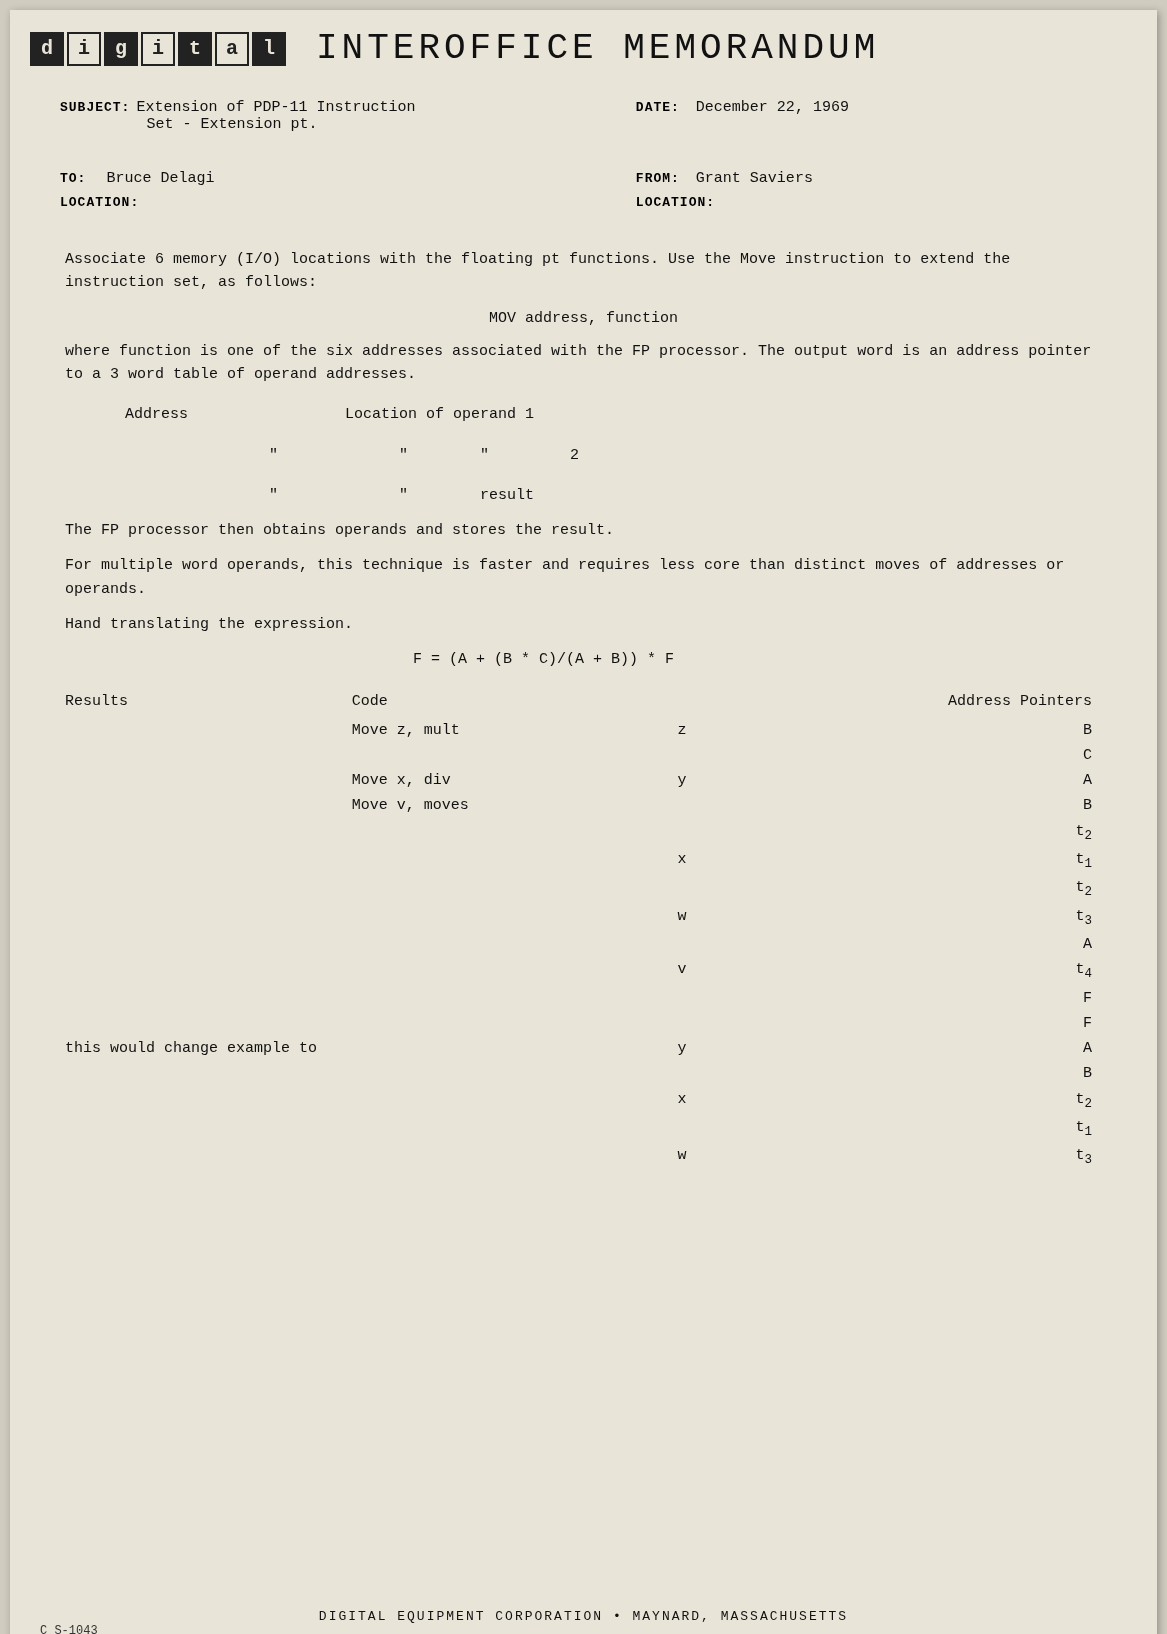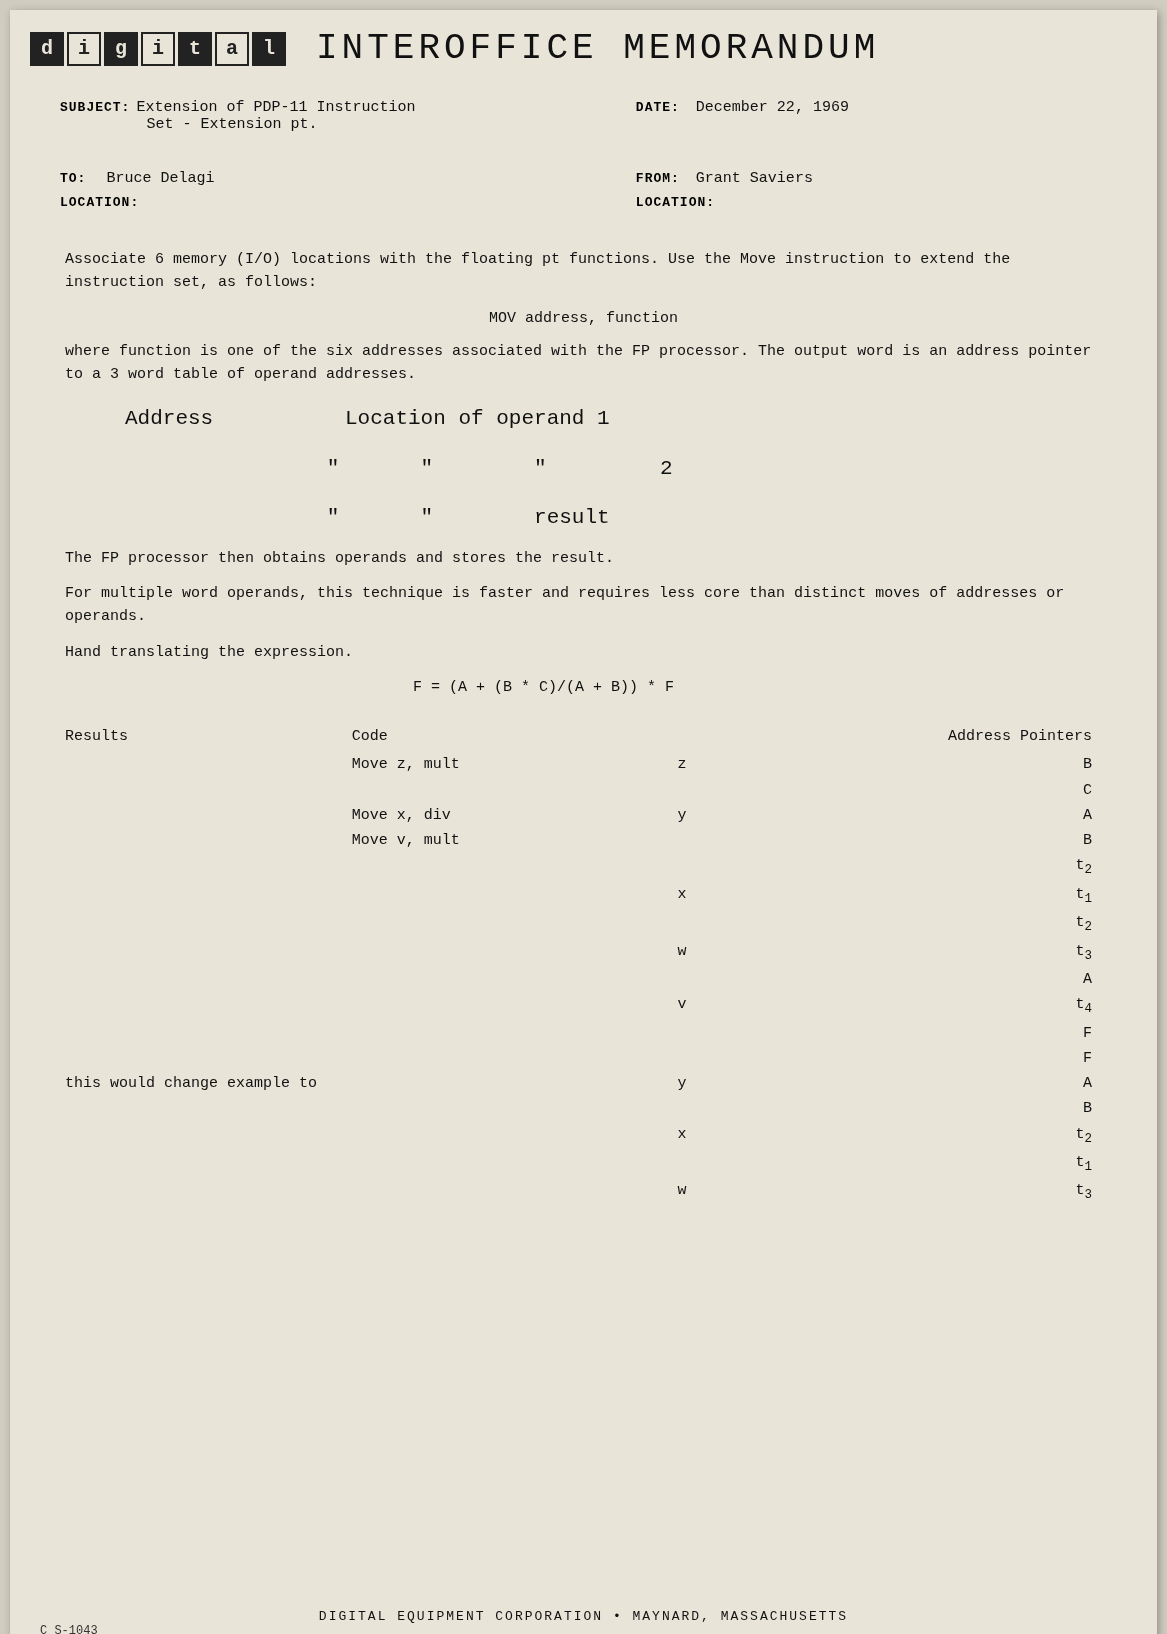--- a/index.html
+++ b/index.html
@@ -128,36 +128,36 @@
       font-size: 15px;
     }
 
     .table-section {
       margin: 12px 0;
       padding-left: 60px;
     }
 
     .table-row-line {
       display: flex;
-      font-size: 21px;
+      font-size: 15px;
       margin-bottom: 2px;
       margin-top: 17px;
     }
 
     .col-address {
       width: 220px;
     }
 
     .col-location {
       width: 400px;
     }
 
     .results-table {
       width: 100%;
-      margin: 24px 0;
+      margin: 17px 0;
       font-size: 15px;
       border-collapse: collapse;
     }
 
     .results-table th {
       font-weight: normal;
       text-align: left;
       padding: 2px 10px 4px 0;
       font-size: 15px;
       color: #111;
@@ -328,21 +328,21 @@
 
         <tr>
           <td class="col-results"></td>
           <td class="col-code" style="padding-left:20px;">Move x, div</td>
           <td class="col-result-val" style="padding-left:20px;">y</td>
           <td class="col-addr-ptr" style="padding-left:60px;">A</td>
         </tr>
 
         <tr>
           <td class="col-results"></td>
-          <td class="col-code" style="padding-left:20px;">Move v, mult</td>
+          <td class="col-code" style="padding-left:20px;">Move v, moves</td>
           <td class="col-result-val"></td>
           <td class="col-addr-ptr" style="padding-left:60px;">B</td>
         </tr>
 
         <tr>
           <td class="col-results"></td>
           <td class="col-code" style="padding-left:20px;"></td>
           <td class="col-result-val"></td>
           <td class="col-addr-ptr" style="padding-left:60px;">t<sub>2</sub></td>
         </tr>

